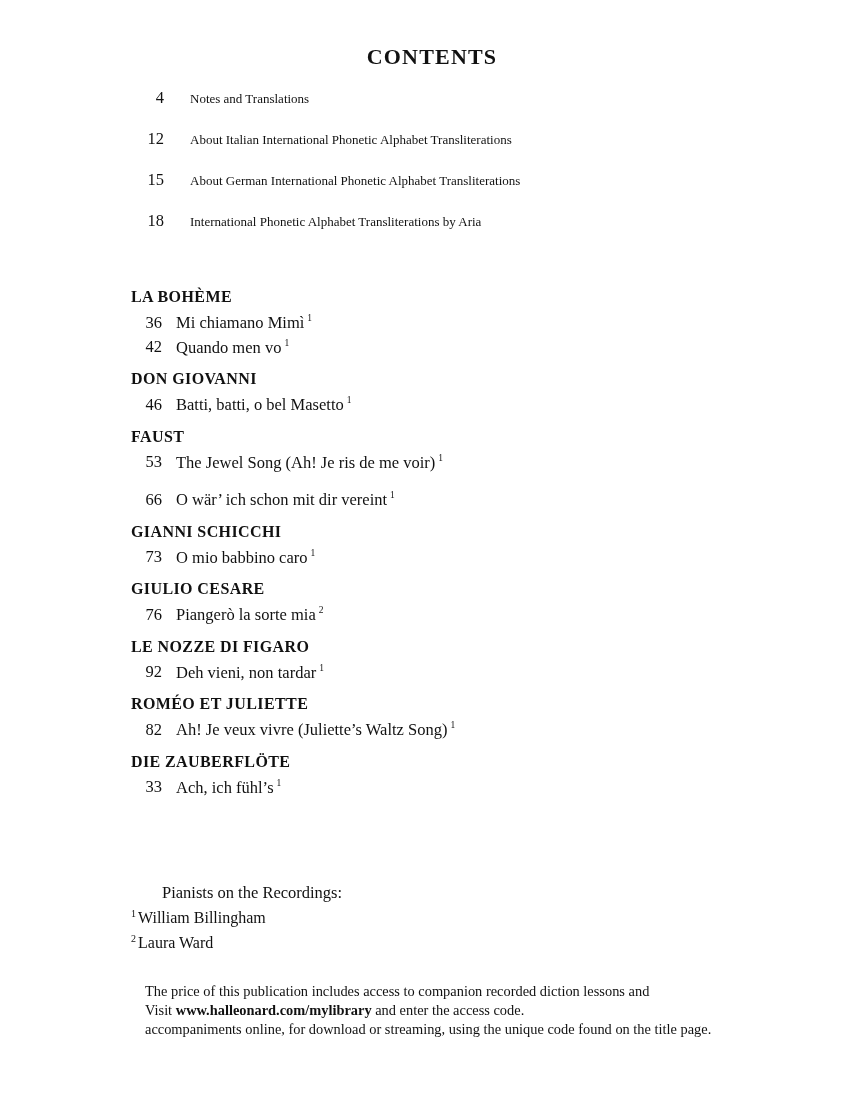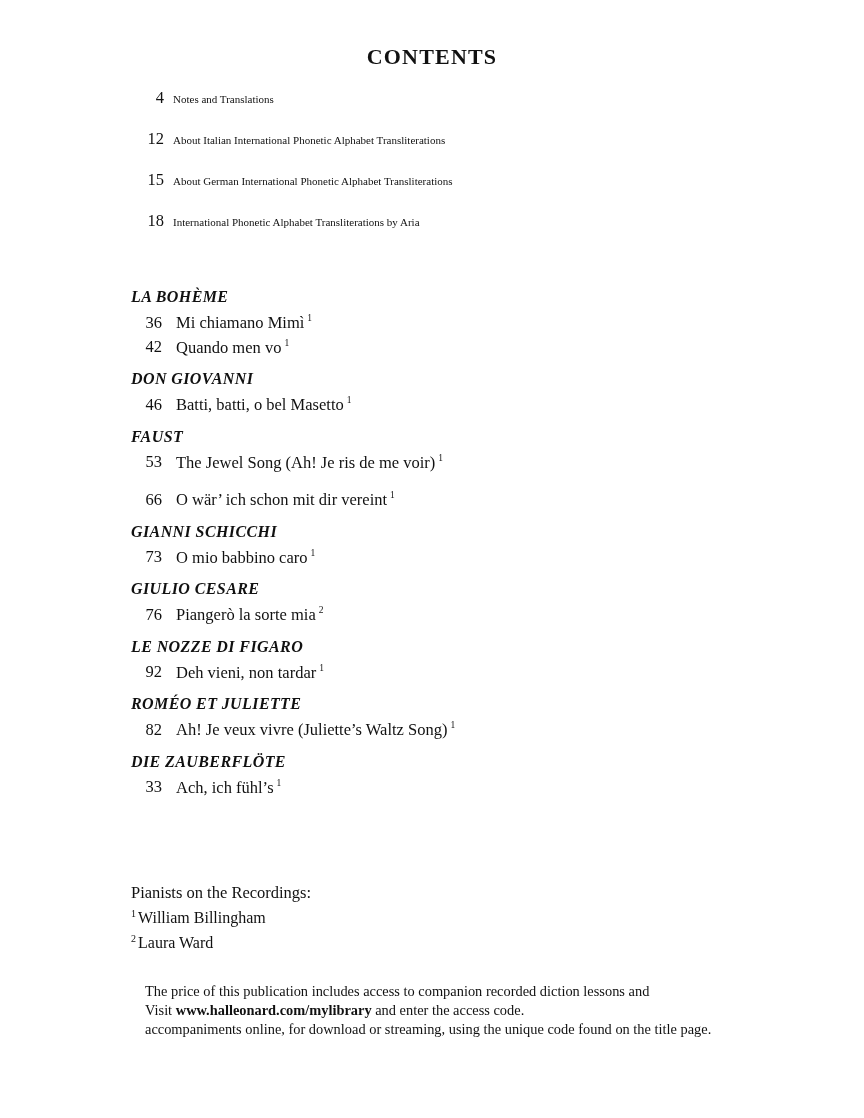--- a/index.html
+++ b/index.html
@@ -43,40 +43,39 @@
     display: flex;
     align-items: baseline;
     height: 41px;
   }
   .front-row .pg {
     width: 33px;
     text-align: right;
     font-size: 16.5px;
   }
   .front-row .txt {
-    margin-left: 9px;
-    font-size: 11px;
+    margin-left: 26px;
+    font-size: 13px;
   }
 
   
   .sections {
     position: absolute;
     left: 131px;
     top: 288px;
     width: 660px;
   }
   .section {
     margin-bottom: 13px;
   }
   .section-head {
     font-size: 16px;
     font-weight: bold;
     letter-spacing: 0.4px;
     margin-bottom: 2px;
-    font-style: italic;
   }
   .aria-row {
     display: flex;
     align-items: flex-end;
     line-height: 21px;
   }
   .aria-row .pg {
     width: 31px;
     text-align: right;
     font-size: 16.5px;
@@ -94,20 +93,21 @@
   
   .pianists {
     position: absolute;
     left: 131px;
     top: 882px;
     font-size: 16px;
     line-height: 21px;
   }
   .pianists .lead {
     font-size: 16.5px;
+    margin-left: 31px;
   }
   .pianists .credit {
     font-size: 16px;
   }
   .pianists .credit .mark {
     font-size: 10px;
     vertical-align: super;
     margin-right: 2px;
   }
 

